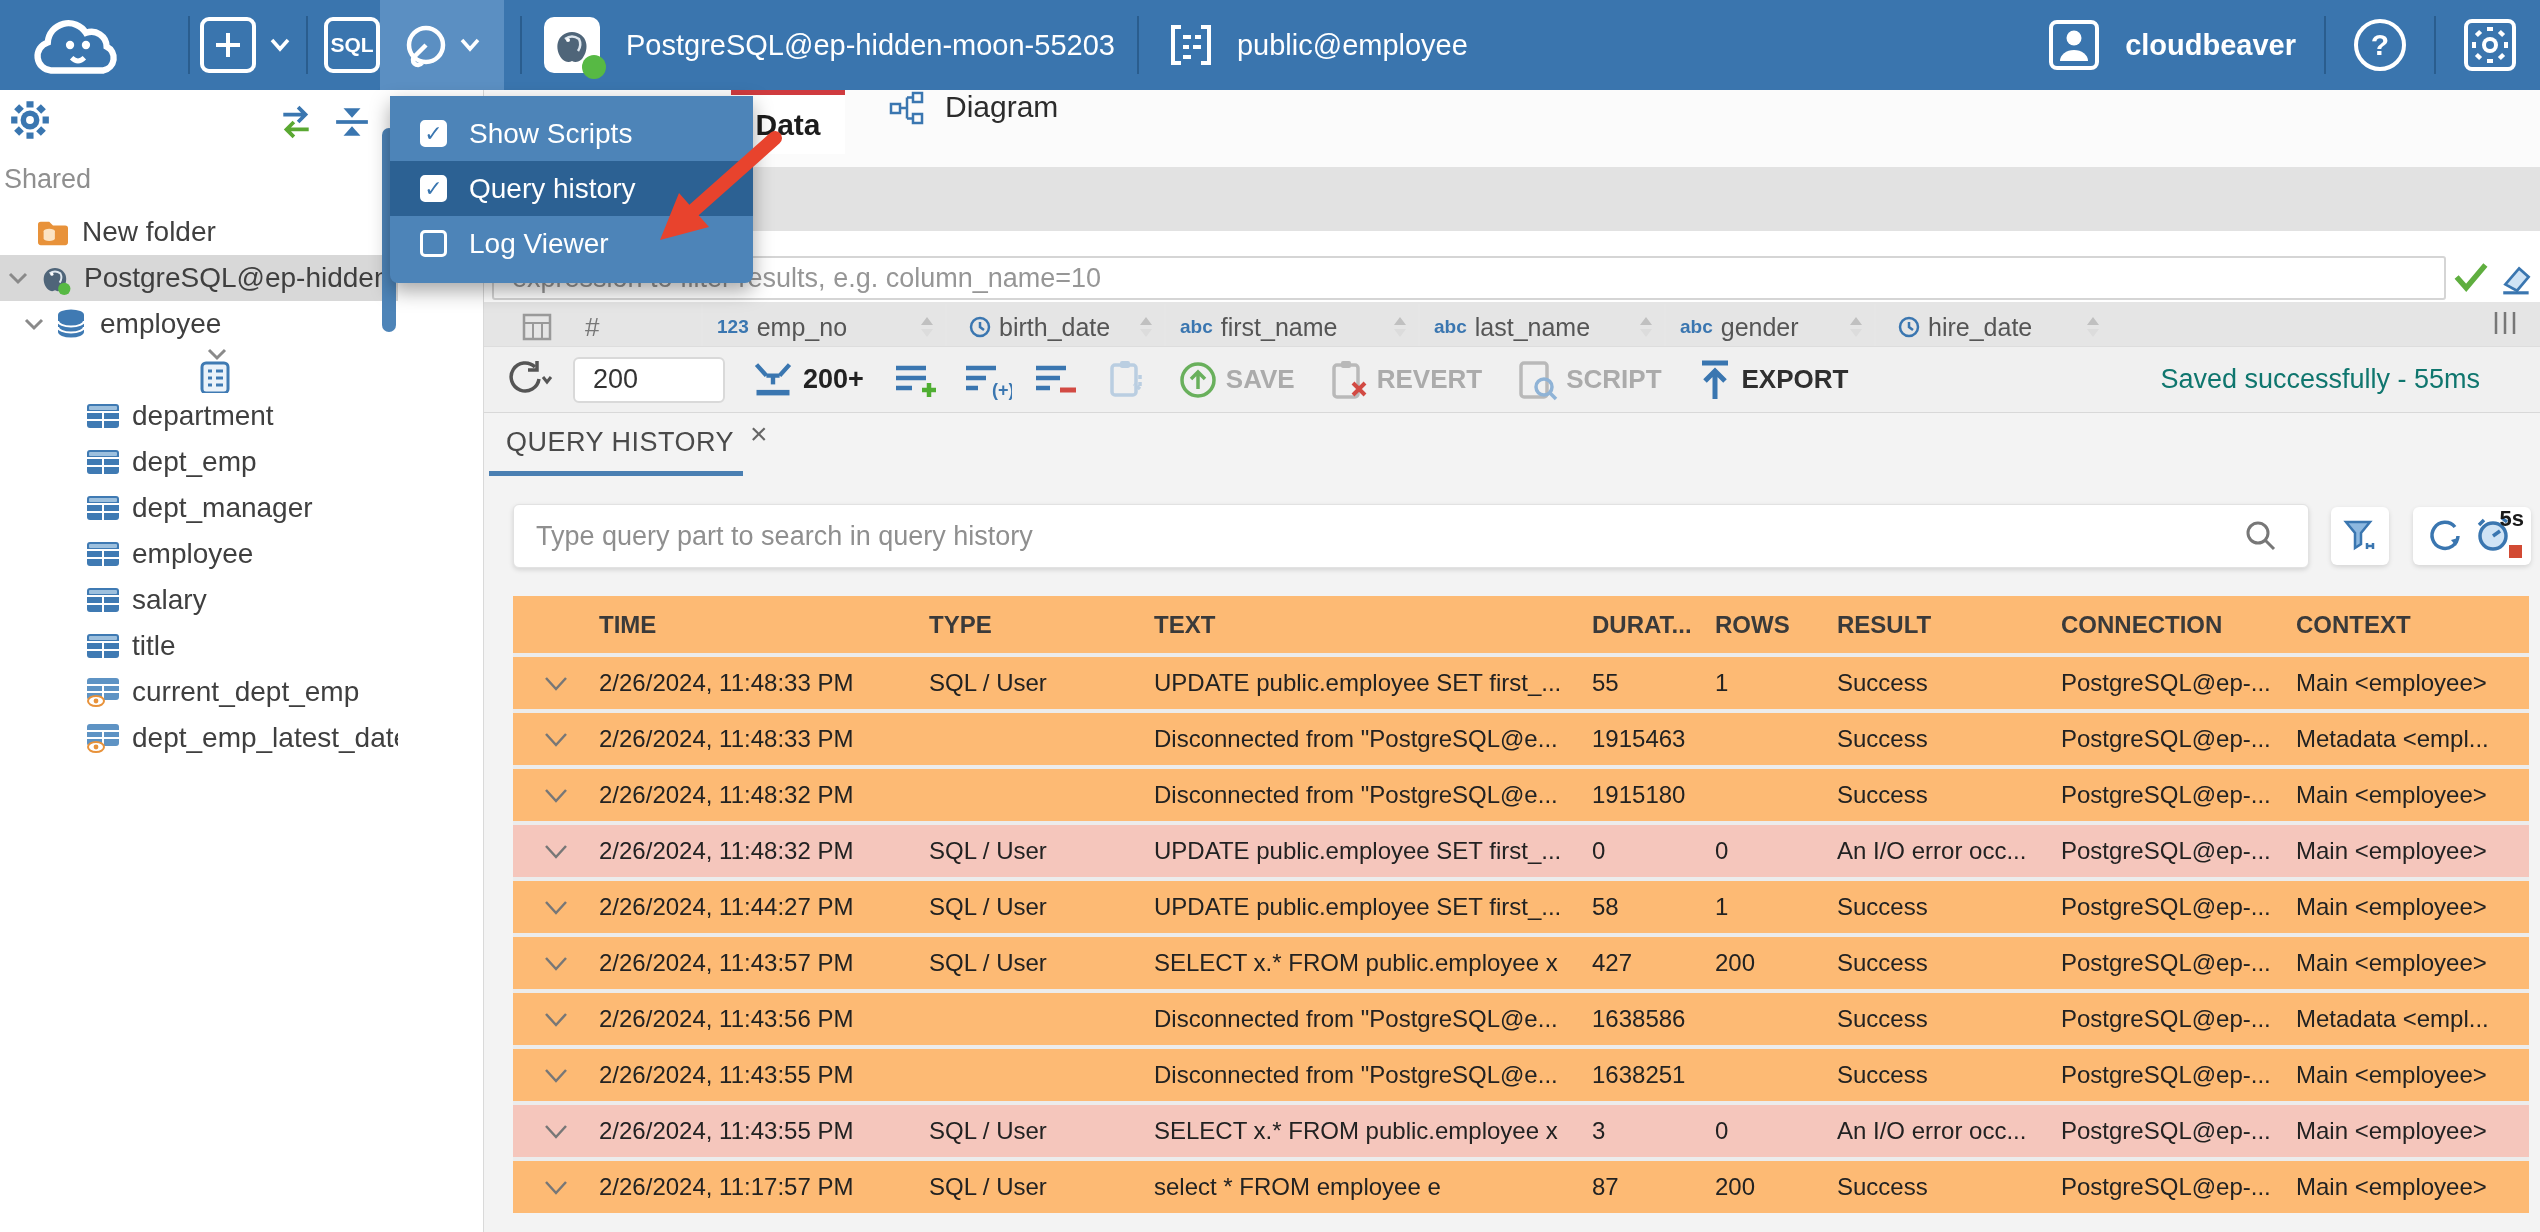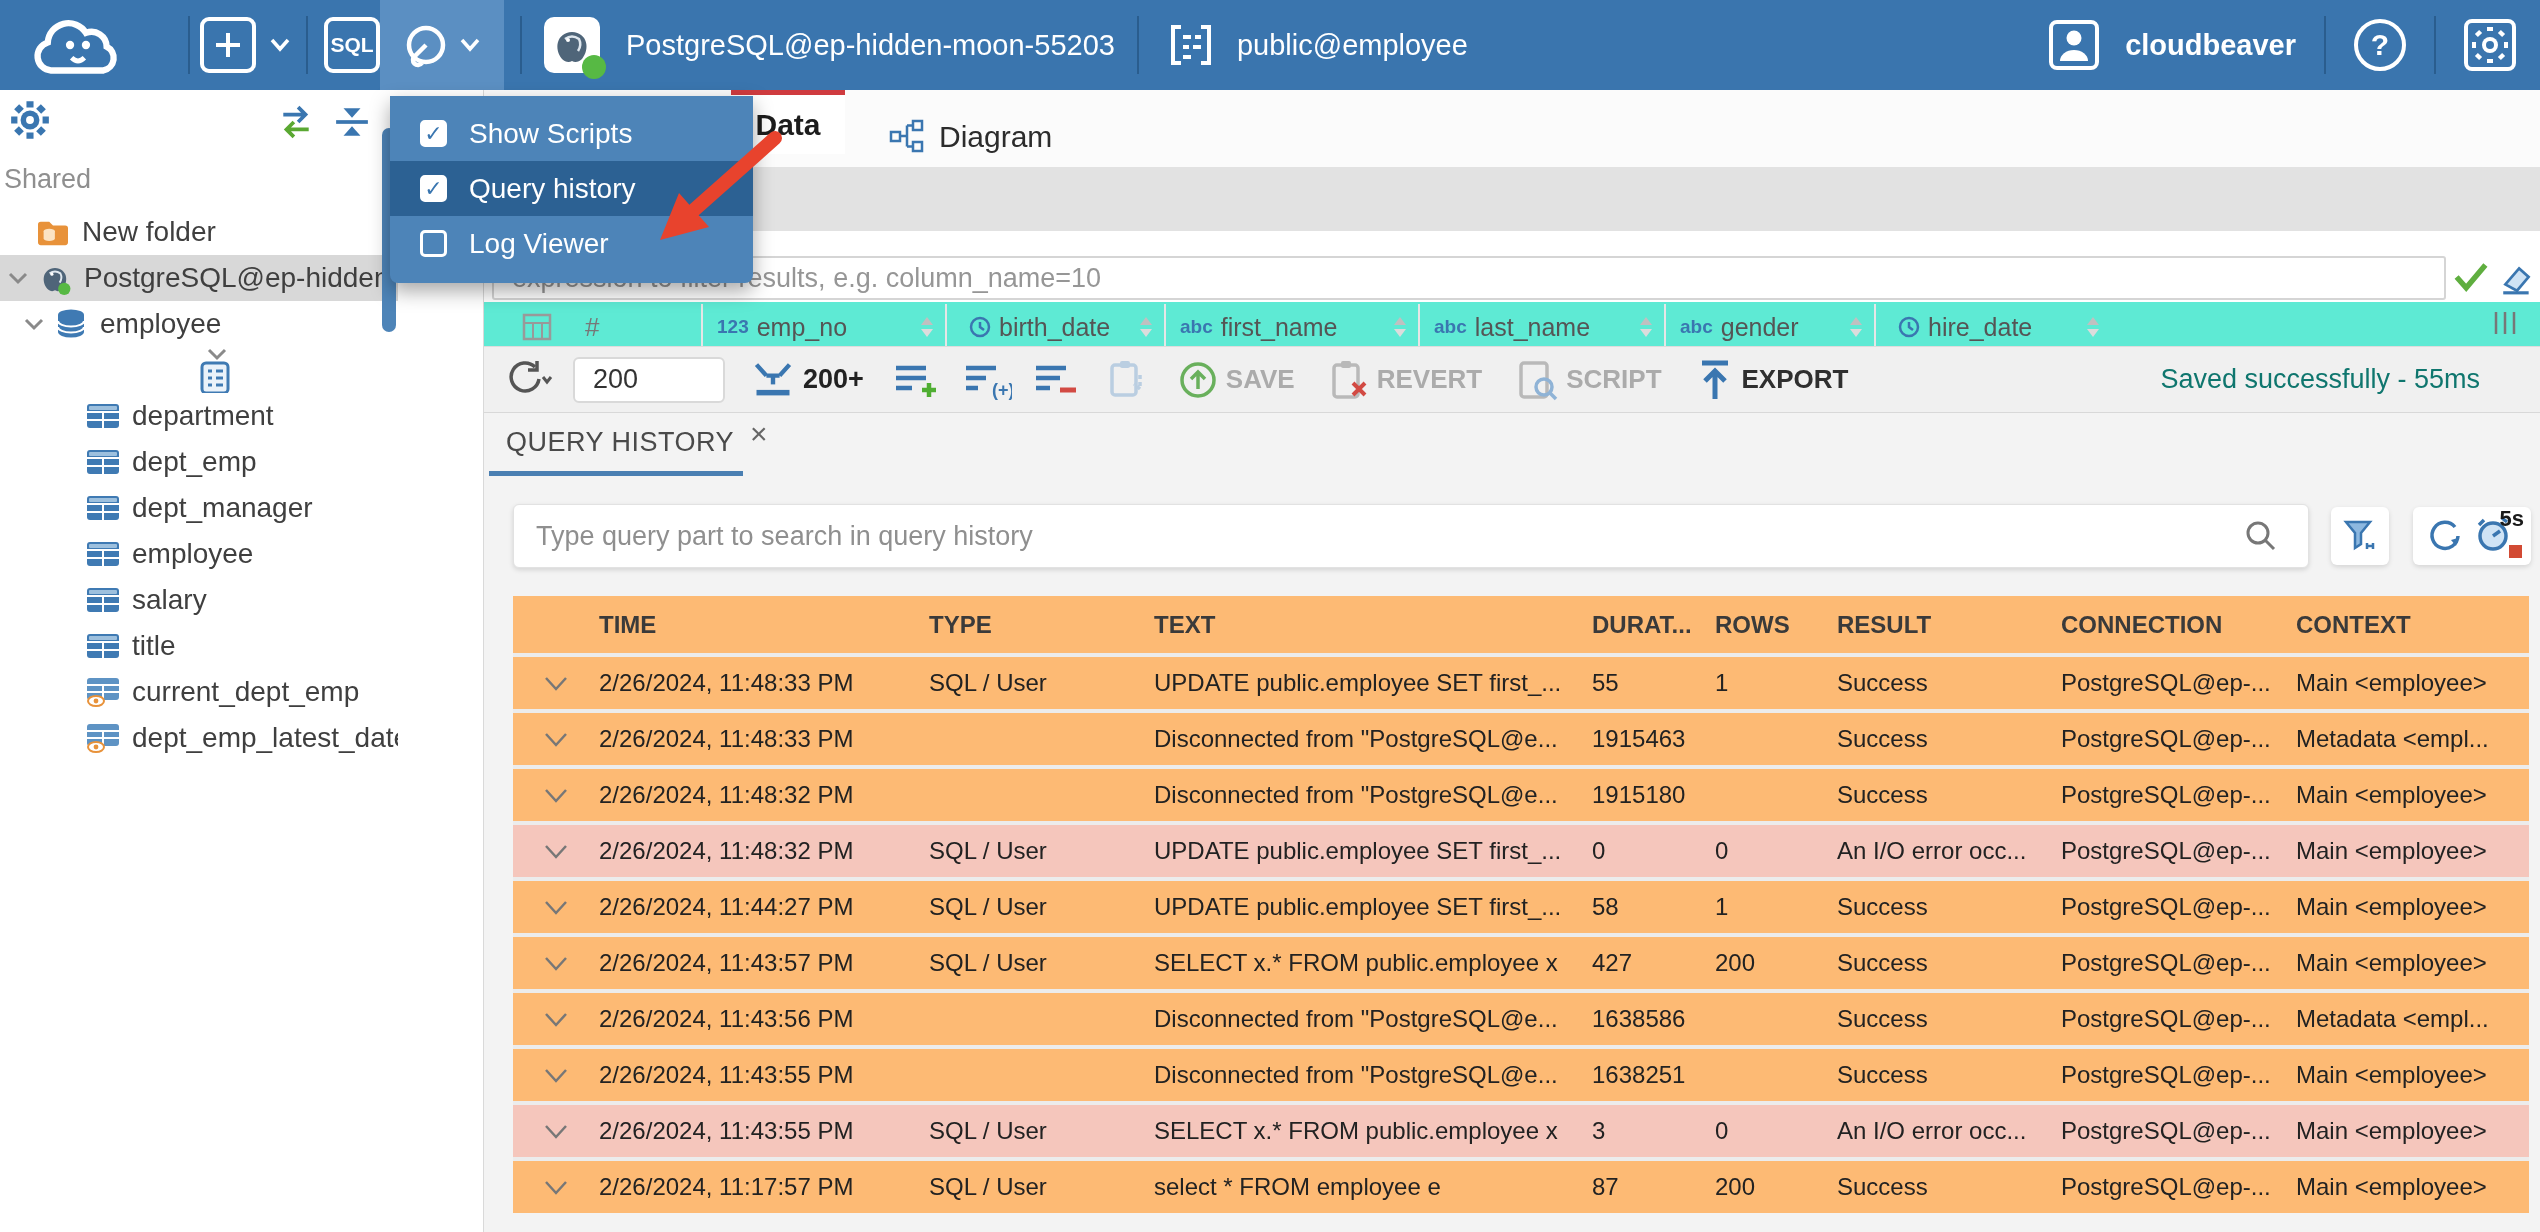--- a/index.html
+++ b/index.html
@@ -45,33 +45,33 @@
   #side-scroll{position:absolute; right:2px; top:38px; width:14px; height:204px;
     background:var(--menu-bg); border-radius:7px;}
 
   
   #main{position:absolute; left:483px; top:90px; right:0; bottom:0; border-left:1px solid #d9d9d9; background:#fff;}
   #strip-top{position:absolute; left:0; top:0; right:0; height:77px; background:#fbfbfb;}
   #tabstrip{position:absolute; left:0; top:77px; right:0; height:64px; background:#e2e2e2; display:flex;}
   #tab-data{position:absolute; left:247px; top:0; width:114px; height:64px; background:#fff;
     border-top:5px solid var(--tab-red); display:flex; align-items:center; justify-content:center;
     font-size:30px; font-weight:bold; color:#1d1d1d;}
-  #tab-diagram{position:absolute; left:385px; top:0; height:64px; display:flex; align-items:flex-end;
-    gap:14px; font-size:30px; color:#2c2c2c; padding:0 20px;}
+  #tab-diagram{position:absolute; left:385px; top:0; height:64px; display:flex; align-items:flex-start;
+    gap:20px; font-size:30px; color:#2c2c2c; padding:0 20px;}
   #row-white{position:absolute; left:0; top:141px; right:0; height:24px; background:#fff;}
   #filterrow{position:absolute; left:0; top:165px; right:0; height:47px; background:#fff;}
   #filter-input{position:absolute; left:8px; top:1px; width:1954px; height:44px;
     border:2px solid #d5d5d5; border-radius:3px; font-size:27px; color:#444; padding-left:18px;
     font-family:inherit; background:#fff;}
   #filter-input::placeholder{color:#969696;}
   #filter-check{position:absolute; left:1969px; top:6px;}
   #filter-eraser{position:absolute; left:2015px; top:6px;}
 
   
-  #gridstrip{position:absolute; left:0; top:212px; right:0; height:44px; background:#5eead4; overflow:hidden;}
+  #gridstrip{position:absolute; left:0; top:212px; right:0; height:44px; background:#e5e5e5; overflow:hidden;}
   #gridstrip-inner{display:flex; align-items:center; height:46px; margin-top:2px; padding-left:29px;}
   .gcorner{width:48px; display:flex; justify-content:center; flex:none;}
   .gnum{width:52px; margin-left:24px; font-size:26px; color:#777; flex:none;}
   .gspacer{width:64px; flex:none;}
   .gcol{height:46px; display:flex; align-items:center; gap:8px; padding-left:14px;
     border-left:2px solid #e6e6e6; font-size:25px; color:#555; white-space:nowrap; overflow:hidden; flex:none;}
   .gprefix{color:var(--accent); font-weight:bold; font-size:19px;}
   .gsort{margin-left:auto; margin-right:10px;}
   #grid-right-icon{position:absolute; right:22px; top:8px;}
 

